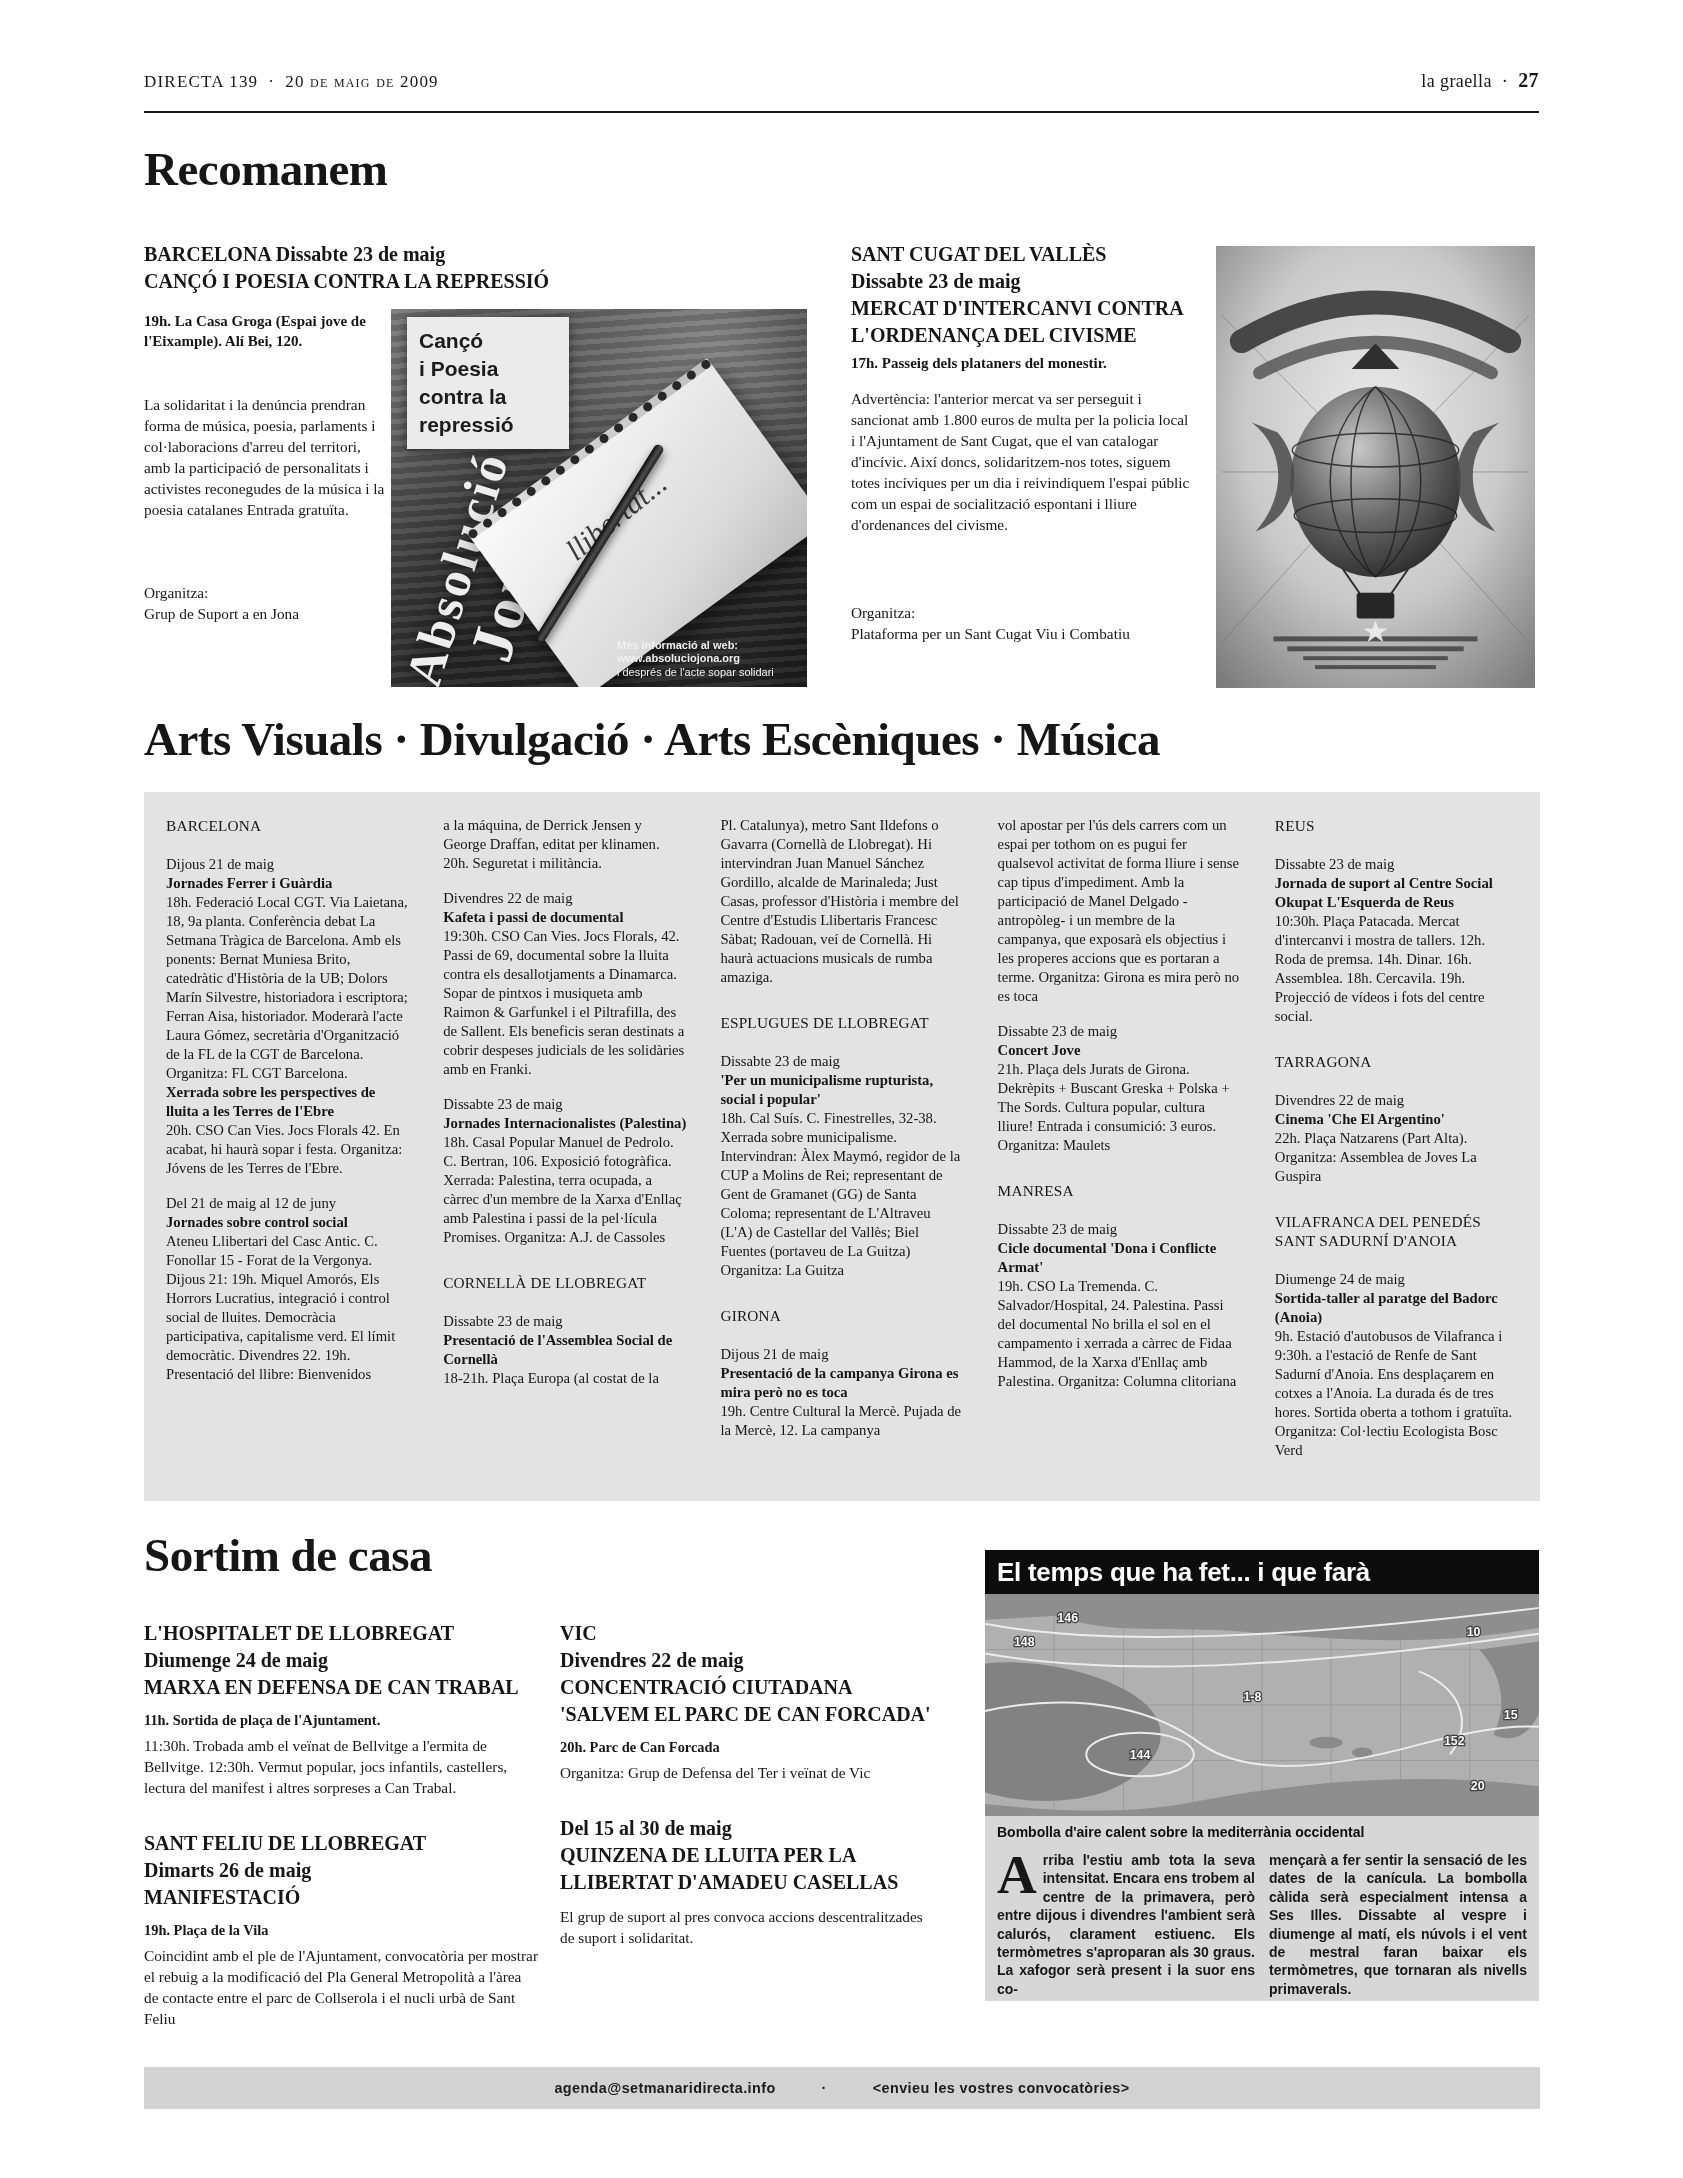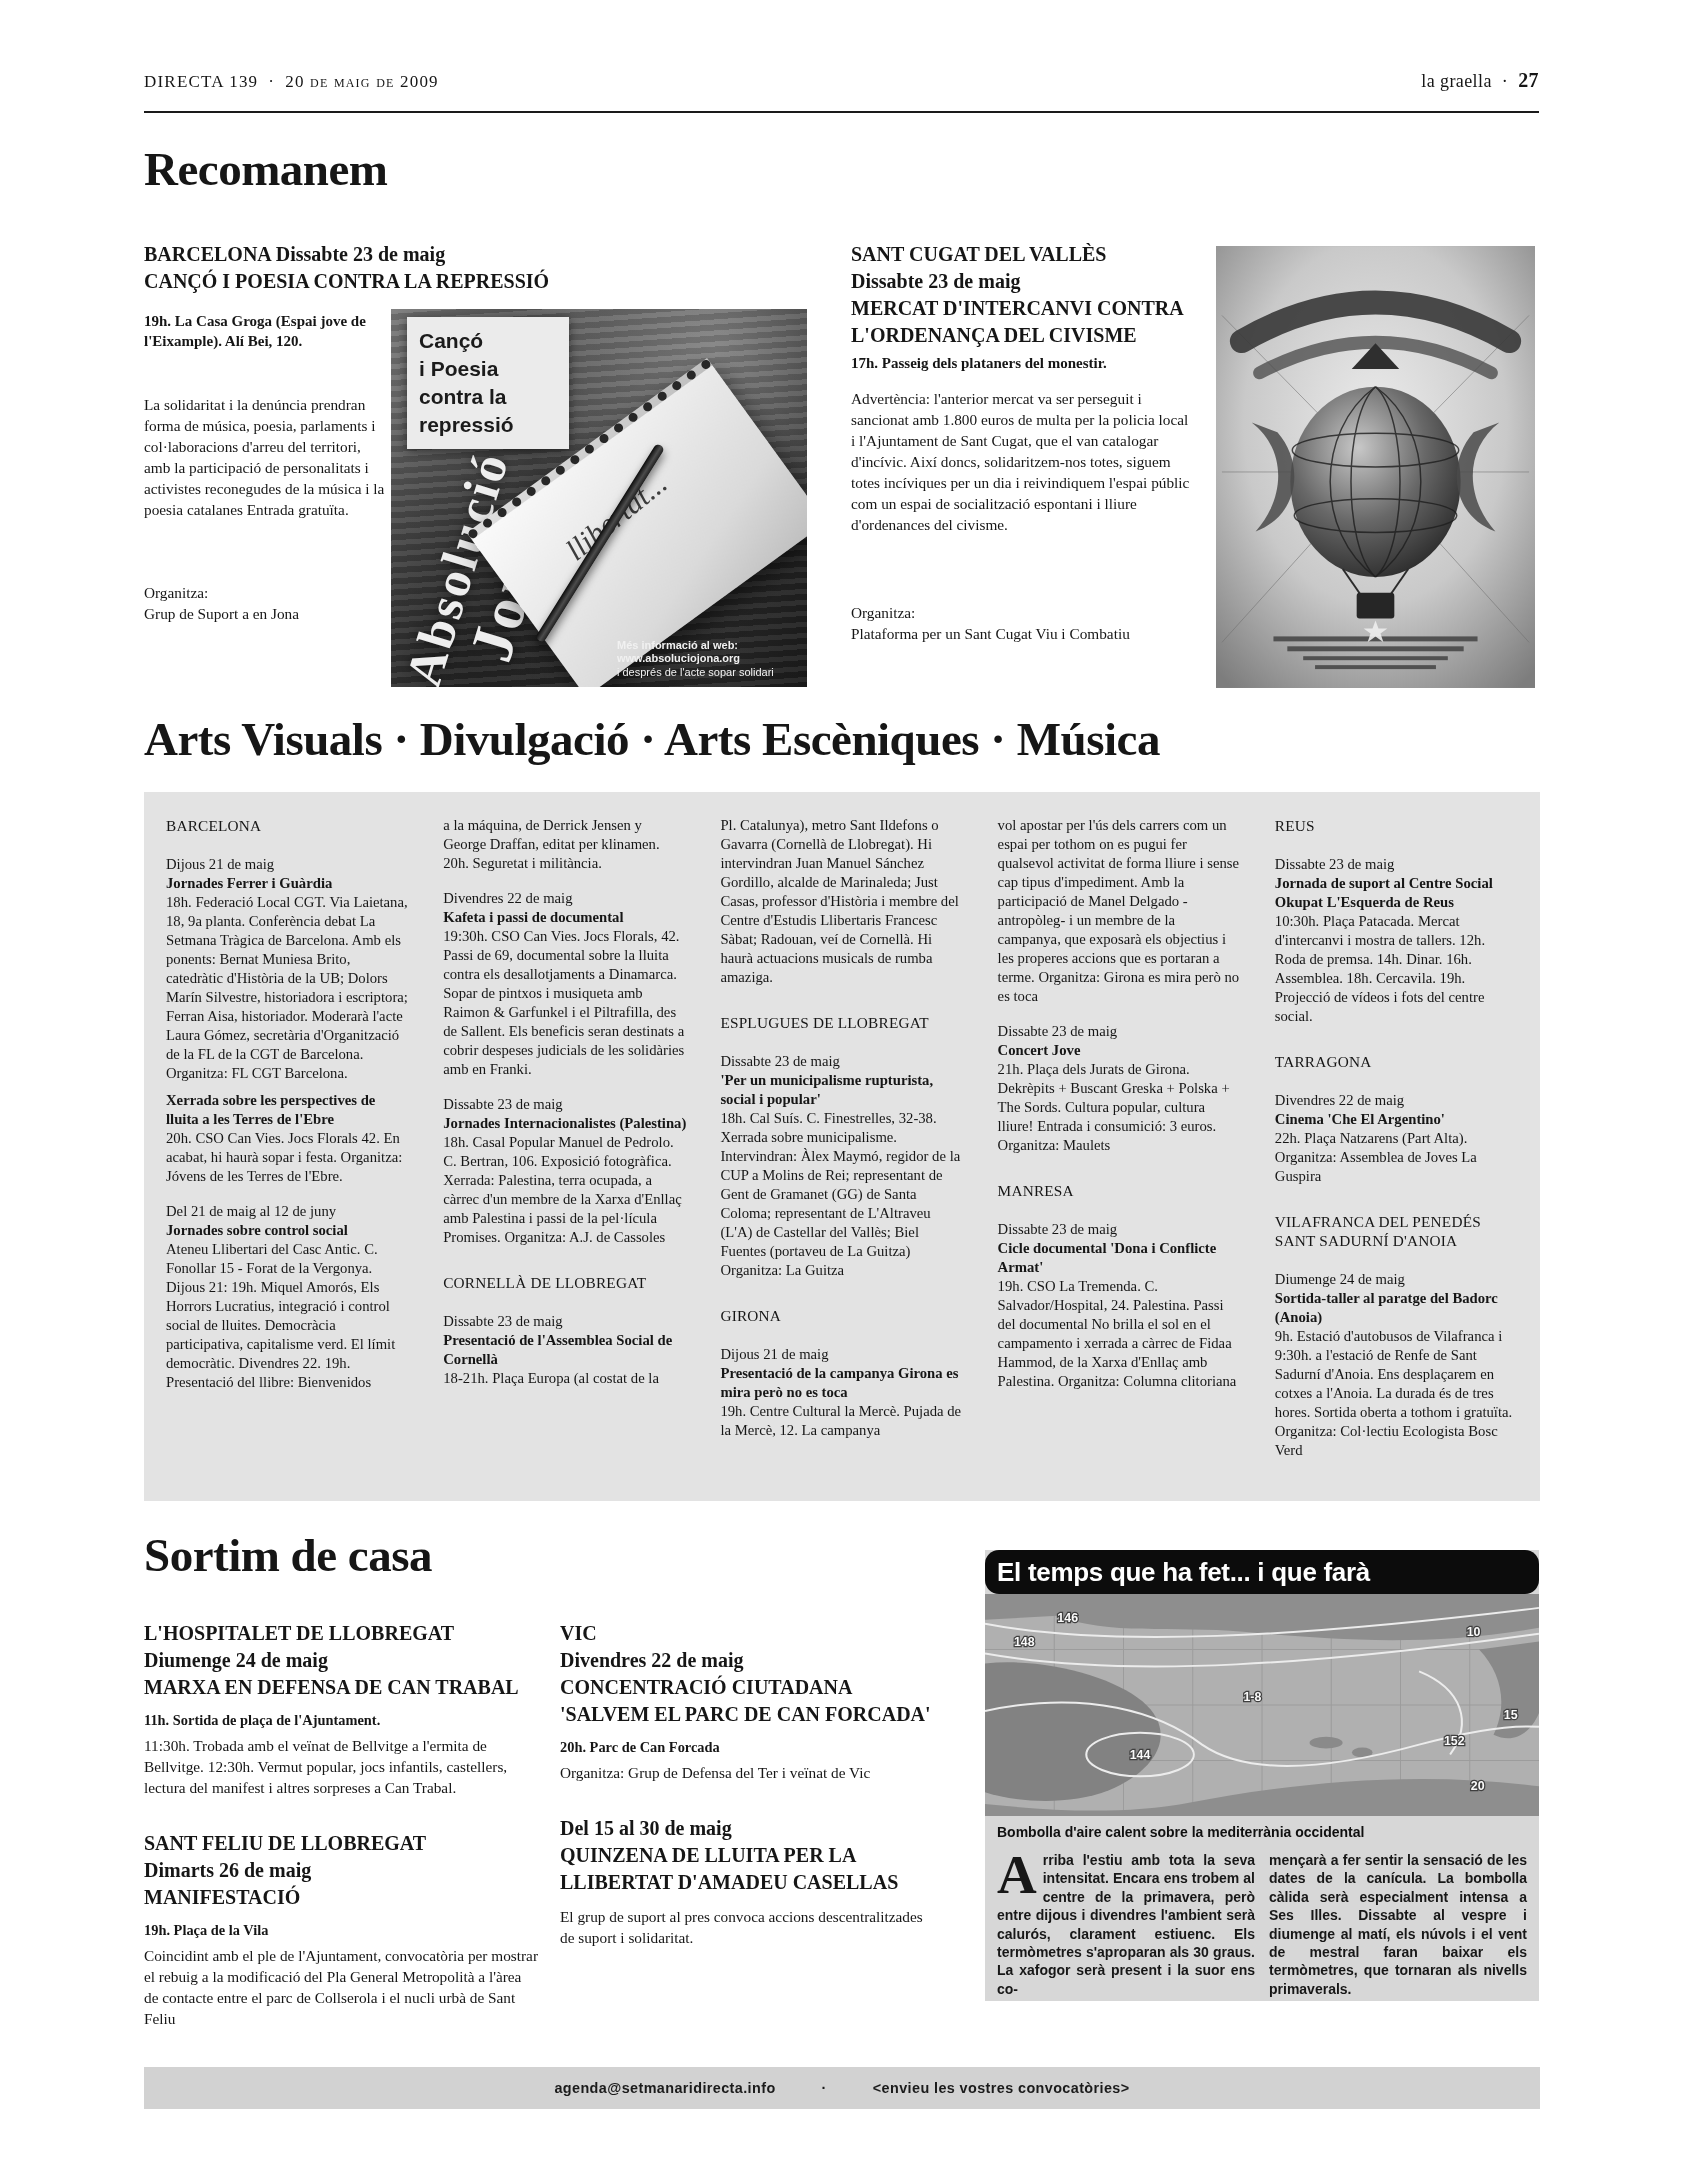--- a/index.html
+++ b/index.html
@@ -66,35 +66,35 @@
   
   .agenda-box{position:absolute;left:144px;top:792px;width:1396px;height:709px;background:#e3e3e3;
               padding:24px 22px;display:flex;gap:34px;overflow:hidden;}
   .agenda-col{flex:1 1 0;font-size:14.7px;line-height:19px;}
   .blk{margin:0;}
   .blk-city{font-weight:normal;font-size:15.3px;letter-spacing:0.2px;margin:26px 0 20px;}
   .agenda-col .blk:first-child{margin-top:0;}
   .blk-city + .blk-date{margin-top:0;}
   .blk-date{margin-top:16px;}
   .blk-event{font-weight:bold;}
-  .blk-body + .blk-event{margin-top:8px;}
+  .blk-body + .blk-event{margin-top:0;}
 
   
   .sortim-col{position:absolute;top:1620px;}
   .sc1{left:144px;width:394px;}
   .sc2{left:560px;width:376px;}
   .s-head{font-weight:bold;font-size:20px;line-height:27px;margin:32px 0 10px;}
   .sortim-col .s-head:first-child{margin-top:0;}
   .s-time{font-weight:bold;font-size:14.4px;line-height:19px;margin:0 0 5px;}
   .s-body{font-size:15.3px;line-height:21px;margin:0;}
 
   
   .weather{position:absolute;left:985px;top:1550px;width:554px;height:451px;background:#d7d7d7;overflow:hidden;}
   .w-title{background:#0c0c0c;color:#fff;padding:7px 12px;letter-spacing:-0.3px;
-           font:bold 26px/30px "Liberation Sans","DejaVu Sans",sans-serif;border-radius:14px;}
+           font:bold 26px/30px "Liberation Sans","DejaVu Sans",sans-serif;}
   .w-map{height:222px;background:#f0abfc;position:relative;}
   .w-map svg{display:block;width:100%;height:100%;}
   .w-map text{font:bold 12px "Liberation Sans","DejaVu Sans",sans-serif;fill:#fafafa;paint-order:stroke;stroke:#3f3f3f;stroke-width:2.4px;}
   .w-caption{font:bold 14px/18px "Liberation Sans","DejaVu Sans",sans-serif;color:#101010;padding:7px 12px 2px;}
   .w-cols{display:flex;gap:14px;padding:8px 12px 0;}
   .w-col{flex:1 1 0;margin:0;text-align:justify;color:#171717;
          font:bold 14px/18.4px "Liberation Sans","DejaVu Sans",sans-serif;}
   .dropcap{float:left;font-family:"Liberation Serif","DejaVu Serif",serif;font-weight:bold;font-size:55px;line-height:44px;margin:2px 6px 0 0;}
 
   

